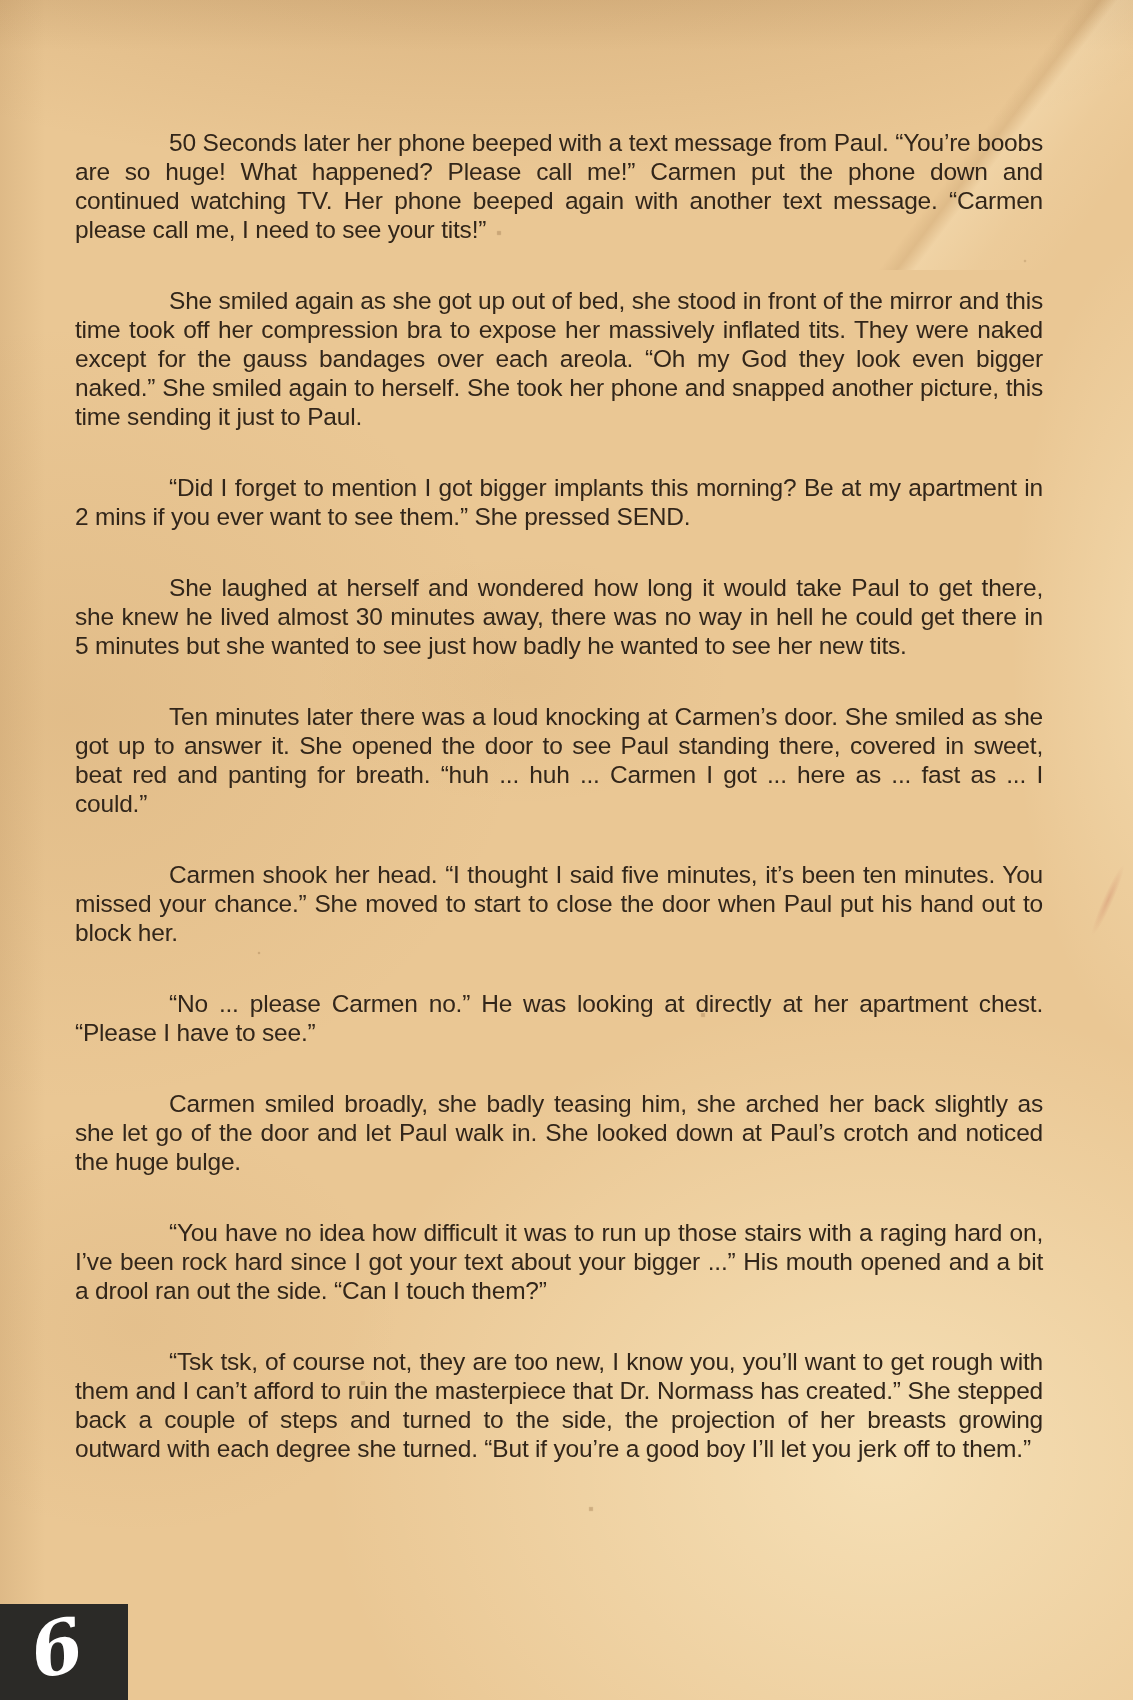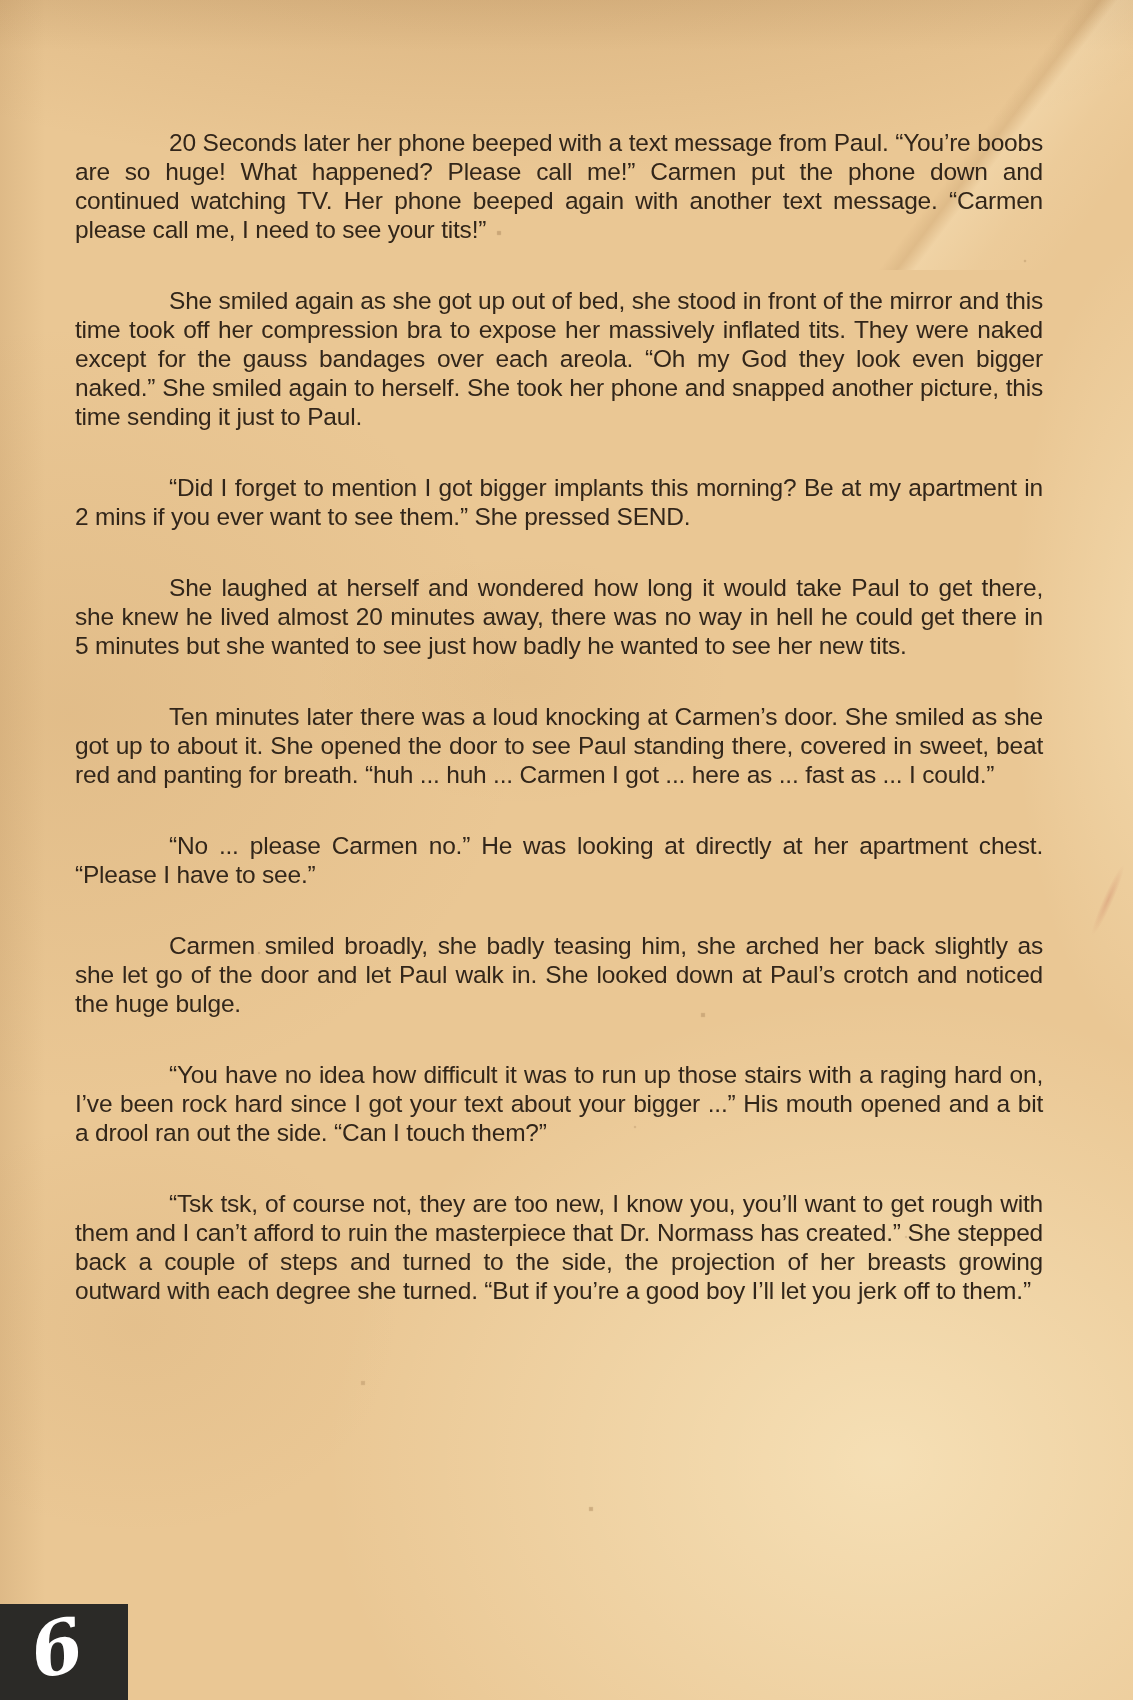--- a/index.html
+++ b/index.html
@@ -112,25 +112,26 @@
 </head>
 <body>
 
 <div class="page">
 
   <div class="crease-top-right"></div>
   <div class="mark-red"></div>
   <div class="speckles"></div>
 
   <div class="story-text">
-    <p>20 Seconds later her phone beeped with a text message from Paul.  “You’re boobs are so huge!  What happened?  Please call me!”  Carmen put the phone down and continued watching TV.  Her phone beeped again with another text message.  “Carmen please call me, I need to see your tits!”</p>
+    <p>50 Seconds later her phone beeped with a text message from Paul.  “You’re boobs are so huge!  What happened?  Please call me!”  Carmen put the phone down and continued watching TV.  Her phone beeped again with another text message.  “Carmen please call me, I need to see your tits!”</p>
     <p>She smiled again as she got up out of bed, she stood in front of the mirror and this time took off her compression bra to expose her massively inflated tits.  They were naked except for the gauss bandages over each areola.  “Oh my God they look even bigger naked.”  She smiled again to herself.  She took her phone and snapped another picture, this time sending it just to Paul.</p>
     <p>“Did I forget to mention I got bigger implants this morning?  Be at my apartment in 2 mins if you ever want to see them.”  She pressed SEND.</p>
-    <p>She laughed at herself and wondered how long it would take Paul to get there, she knew he lived almost 20 minutes away, there was no way in hell he could get there in 5 minutes but she wanted to see just how badly he wanted to see her new tits.</p>
-    <p>Ten minutes later there was a loud knocking at Carmen’s door.  She smiled as she got up to about it.  She opened the door to see Paul standing there, covered in sweet, beat red and panting for breath.  “huh ... huh ... Carmen I got ... here as ... fast as ... I could.”</p>
+    <p>She laughed at herself and wondered how long it would take Paul to get there, she knew he lived almost 30 minutes away, there was no way in hell he could get there in 5 minutes but she wanted to see just how badly he wanted to see her new tits.</p>
+    <p>Ten minutes later there was a loud knocking at Carmen’s door.  She smiled as she got up to answer it.  She opened the door to see Paul standing there, covered in sweet, beat red and panting for breath.  “huh ... huh ... Carmen I got ... here as ... fast as ... I could.”</p>
+    <p>Carmen shook her head.  “I thought I said five minutes, it’s been ten minutes.  You missed your chance.”  She moved to start to close the door when Paul put his hand out to block her.</p>
     <p>“No ... please Carmen no.”  He was looking at directly at her apartment chest.  “Please I have to see.”</p>
     <p>Carmen smiled broadly, she badly teasing him, she arched her back slightly as she let go of the door and let Paul walk in.  She looked down at Paul’s crotch and noticed the huge bulge.</p>
     <p>“You have no idea how difficult it was to run up those stairs with a raging hard on, I’ve been rock hard since I got your text about your bigger ...”  His mouth opened and a bit a drool ran out the side.  “Can I touch them?”</p>
     <p>“Tsk tsk, of course not, they are too new, I know you, you’ll want to get rough with them and I can’t afford to ruin the masterpiece that Dr. Normass has created.”  She stepped back a couple of steps and turned to the side, the projection of her breasts growing outward with each degree she turned.  “But if you’re a good boy I’ll let you jerk off to them.”</p>
   </div>
 
   <div class="page-num-box">
     <span class="page-num">6</span>
   </div>
 

